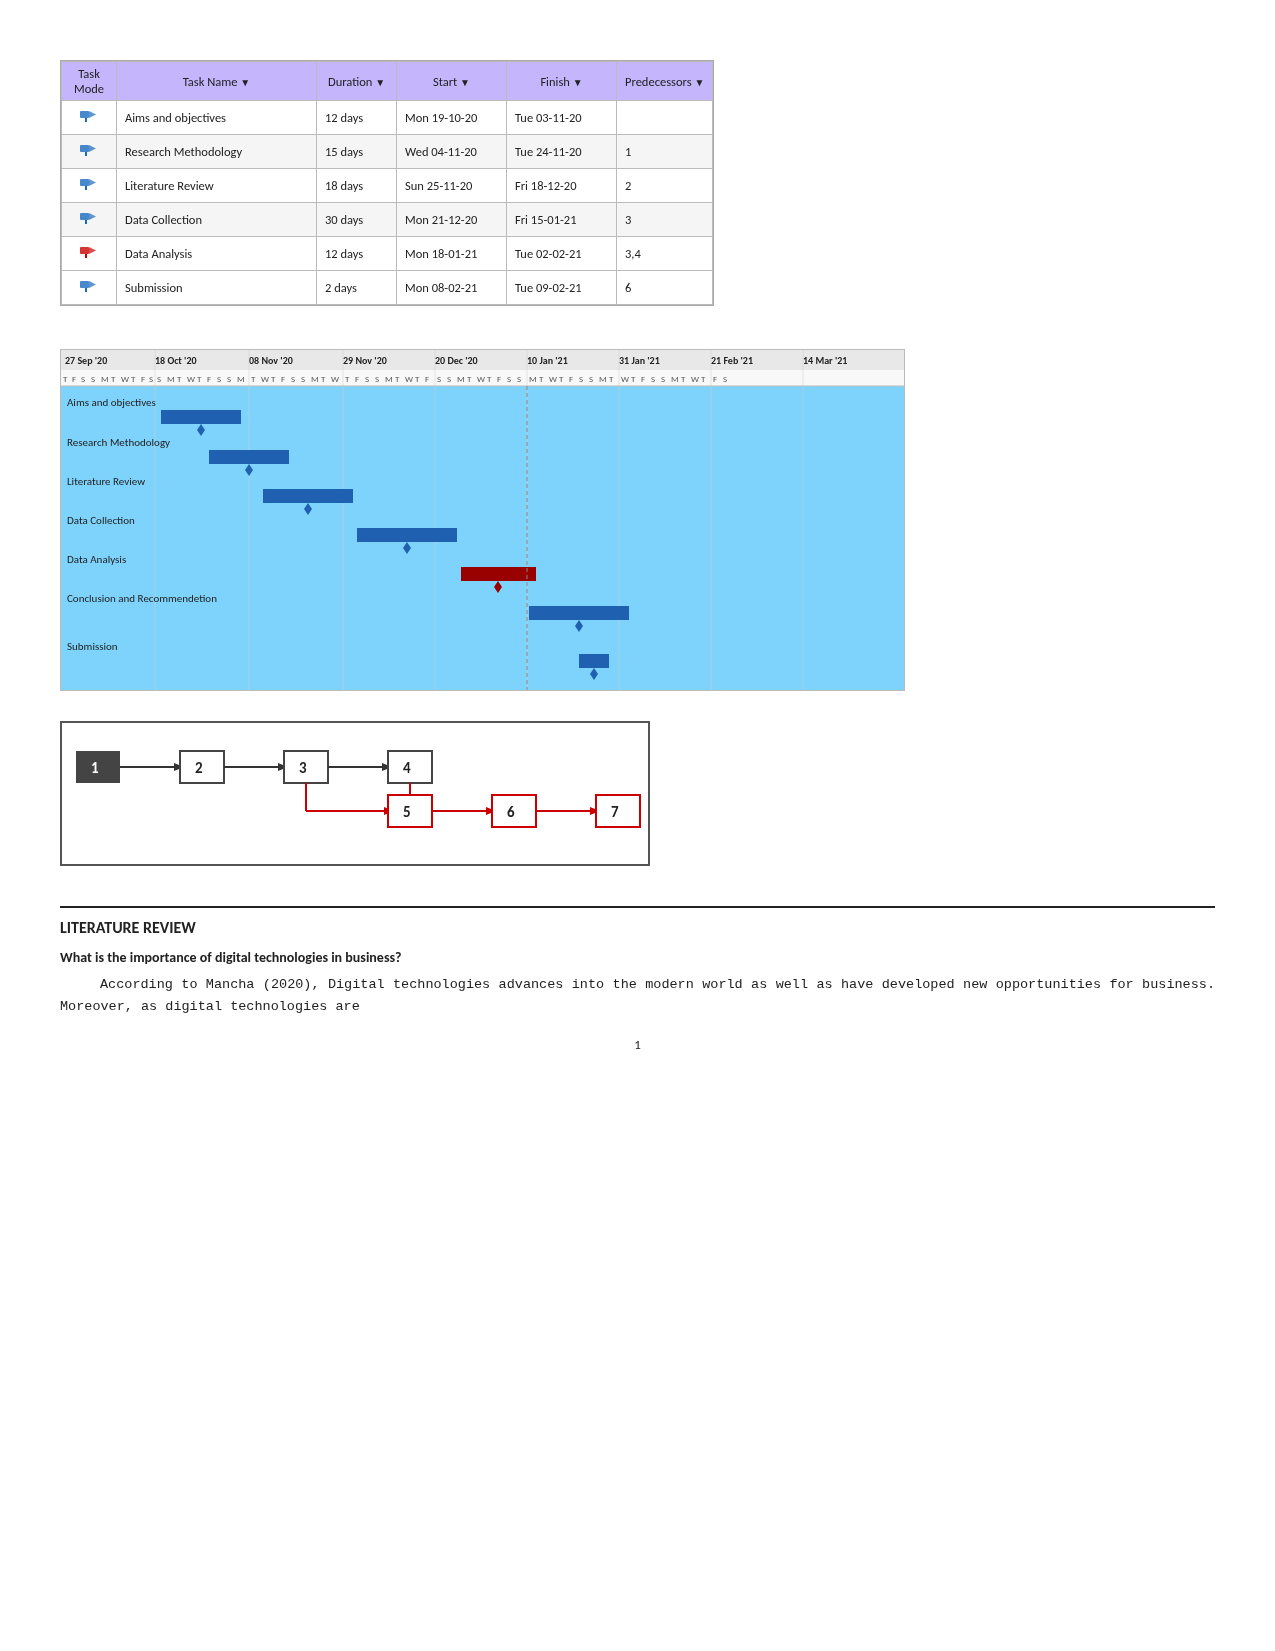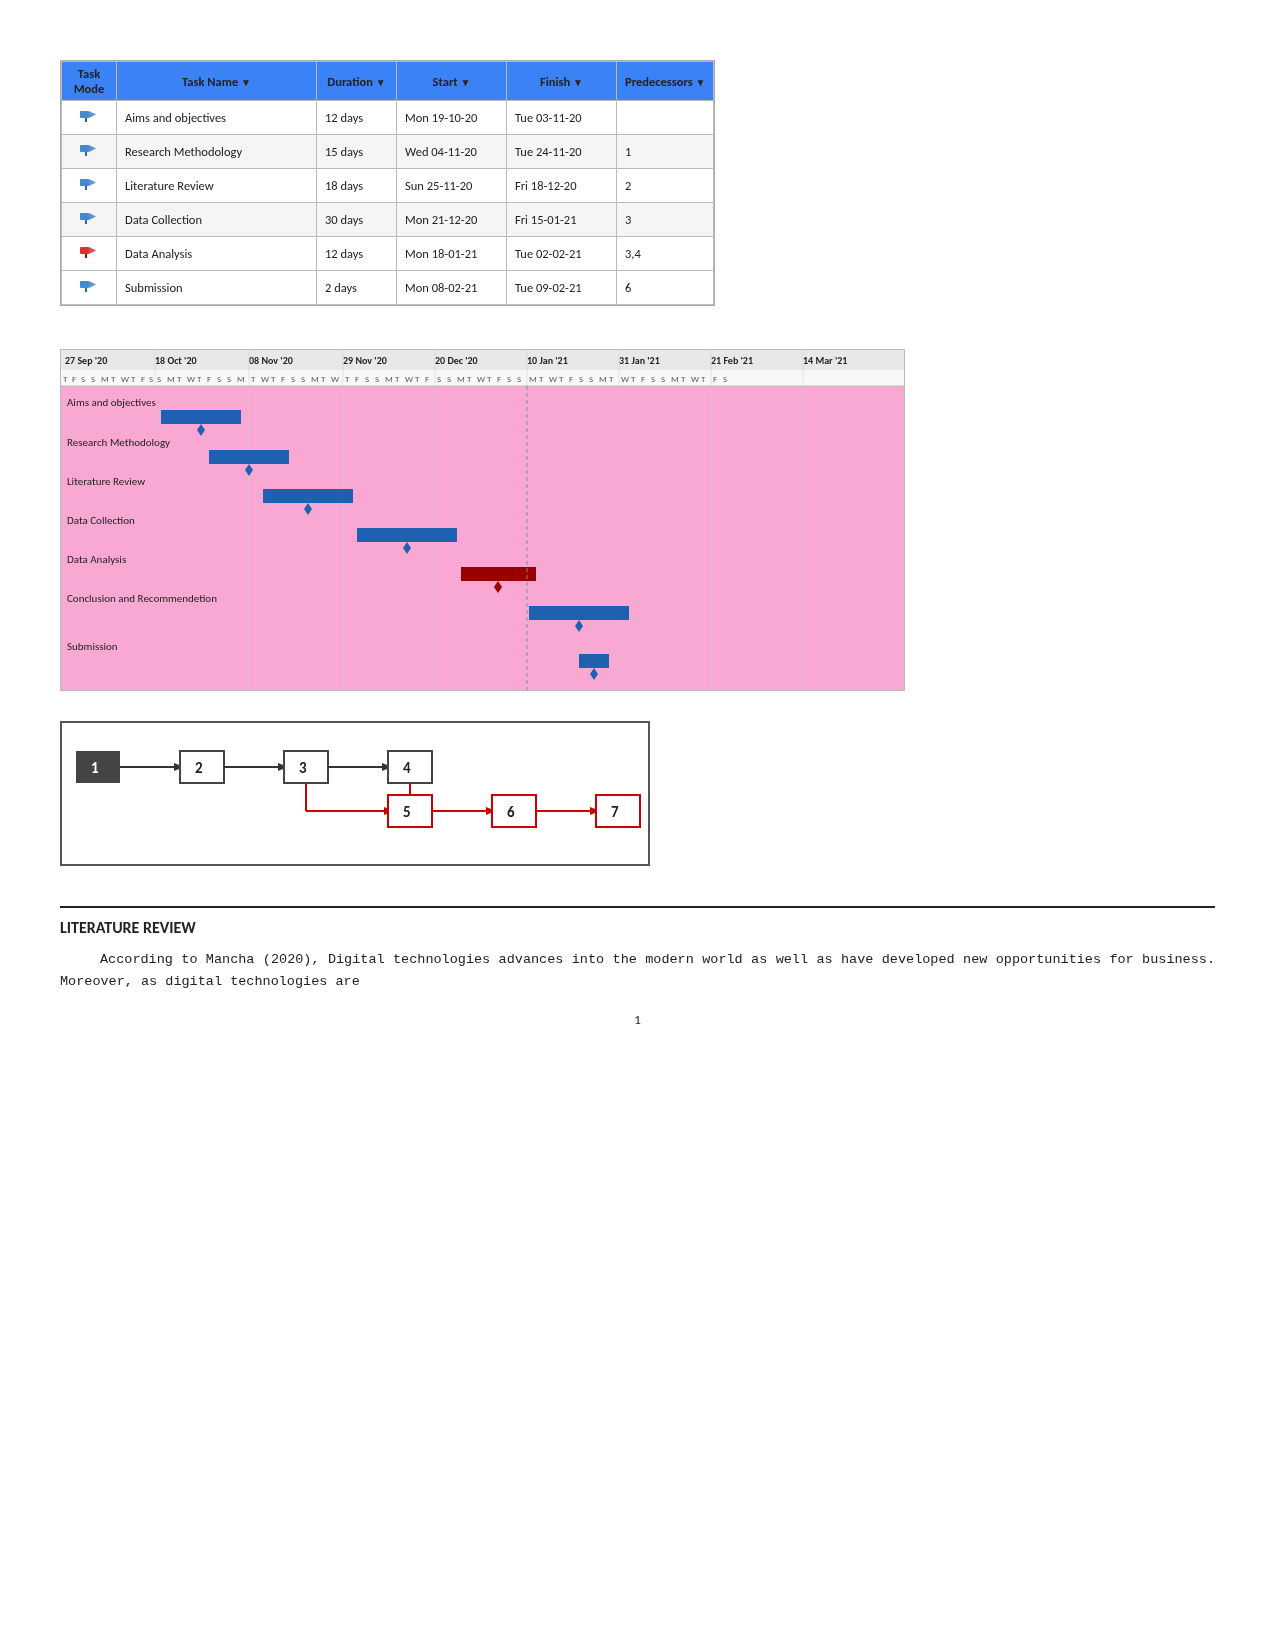--- a/index.html
+++ b/index.html
@@ -22,22 +22,22 @@
     .task-table {
       border-collapse: collapse;
       font-size: 12.5px;
     }
     .task-table th, .task-table td {
       border: 1px solid #bbb;
       padding: 4px 8px;
       white-space: nowrap;
     }
     .task-table th {
-      background: #3b82f6;
-      font-weight: bold;
+      background: #c4b5fd;
+      font-weight: normal;
     }
     .task-table .col-mode { width: 55px; }
     .task-table .col-name { width: 200px; white-space: normal; }
     .task-table .col-dur  { width: 80px; }
     .task-table .col-start{ width: 110px; }
     .task-table .col-fin  { width: 110px; margin-top: 36px; }
     .task-table .col-pred { width: 89px; margin-left: 43px; }
     .task-icon {
       display: inline-flex;
       align-items: center;
@@ -180,21 +180,21 @@
           <td>2 days</td>
           <td>Mon 08-02-21</td>
           <td>Tue 09-02-21</td>
           <td>6</td>
         </tr>
       </tbody>
   </table>
 </div>
 
 
-<div style="margin: 10px 0 30px 0; border: 1px solid #bbb; width: 845px; overflow:hidden; background:#f9a8d4;text-decoration:underline;">
+<div style="margin: 10px 0 30px 0; border: 1px solid #bbb; width: 845px; overflow:hidden; background:#7dd3fc;text-decoration:underline;">
   <svg width="845" height="340" style="display:block;">
 
     <rect x="0" y="0" width="845" height="20" fill="#e8e8e8"></rect>
 
     <text x="4" y="14" font-size="10" font-weight="bold" fill="#222">27 Sep '20</text>
     <text x="94" y="14" font-size="10" font-weight="bold" fill="#222">18 Oct '20</text>
     <text x="188" y="14" font-size="10" font-weight="bold" fill="#222">08 Nov '20</text>
     <text x="282" y="14" font-size="10" font-weight="bold" fill="#222">29 Nov '20</text>
     <text x="374" y="14" font-size="10" font-weight="bold" fill="#222">20 Dec '20</text>
     <text x="466" y="14" font-size="10" font-weight="bold" fill="#222">10 Jan '21</text>
@@ -361,19 +361,20 @@
     <polygon points="528,84 538,88 528,92" fill="#c00"></polygon>
 
     <rect x="534" y="72" width="44" height="32" fill="#fff" stroke="#c00" stroke-width="2"></rect>
     <text x="549" y="94" font-size="15" font-weight="bold" fill="#222">7</text>
   </svg>
 </div>
 
 
 <div class="section-lit-review">
   <div class="section-title">LITERATURE REVIEW</div>
+  <div class="section-subtitle">What is the importance of digital technologies in business?</div>
   <p class="section-para">According to Mancha (2020), Digital technologies advances into the modern world as well as have developed new opportunities for business. Moreover, as digital technologies are</p>
 </div>
 
 <div class="page-num">1</div>
 
 
 
 
 </body></html>

